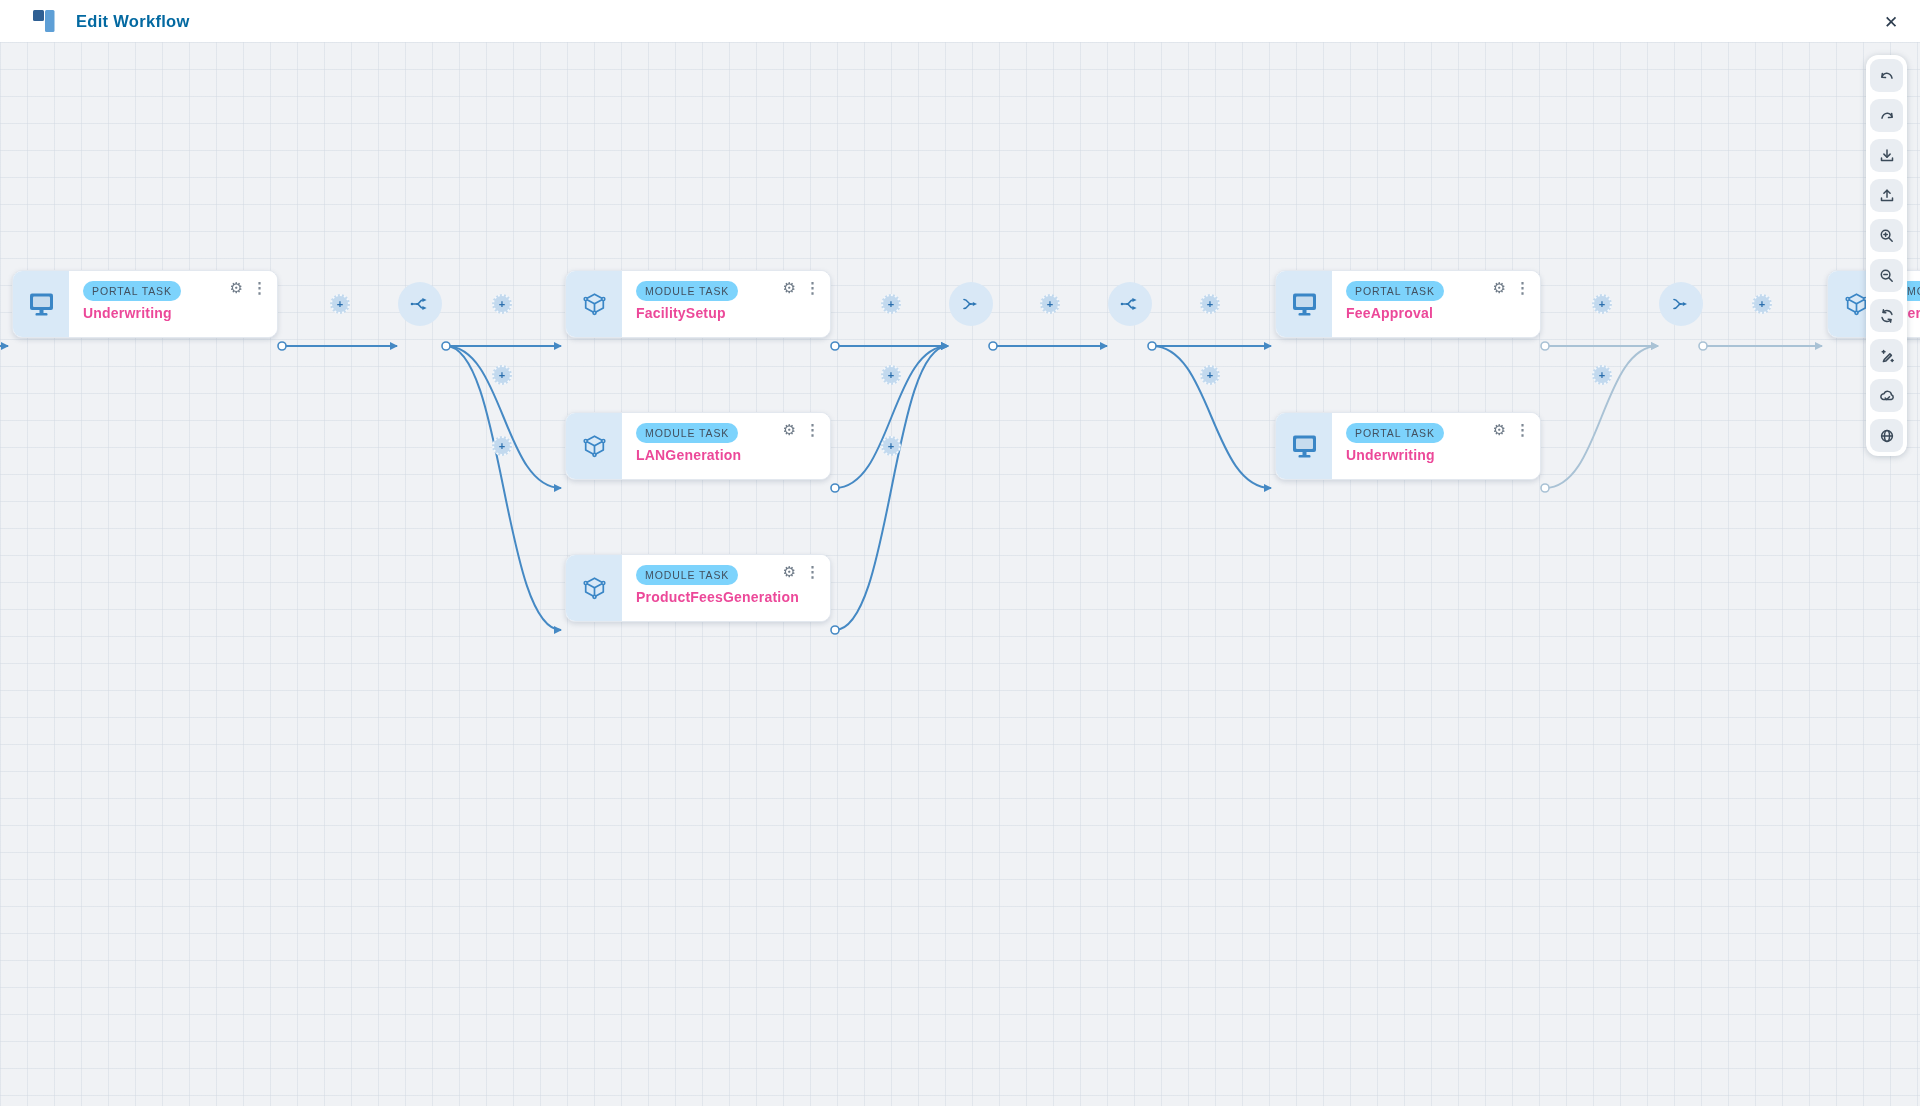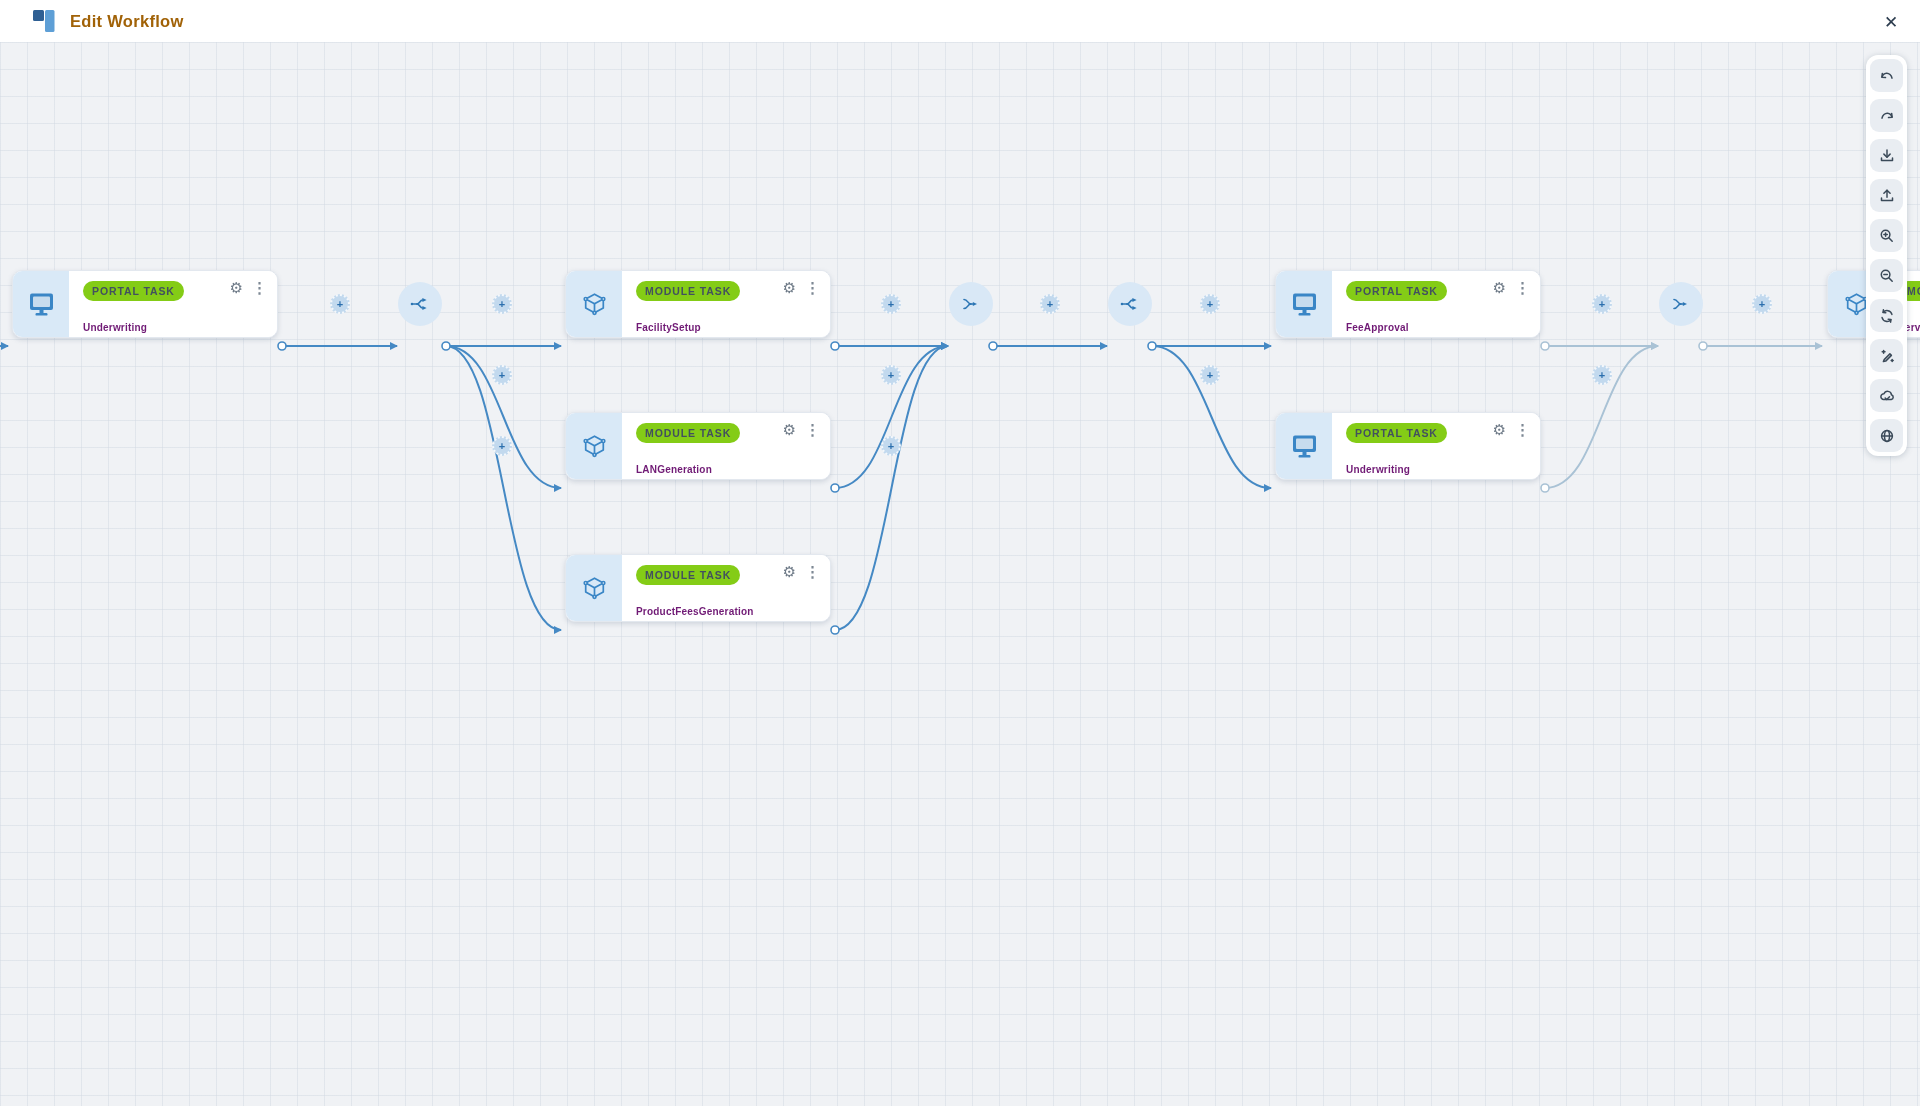--- a/index.html
+++ b/index.html
@@ -7,21 +7,21 @@
     width:1920px;height:1106px;overflow:hidden;position:relative;
     font-family:"Liberation Sans",sans-serif;background:#f0f2f5;
   }
   
   .header{
     position:absolute;top:0;left:0;width:1920px;height:42px;background:#ffffff;
     display:flex;align-items:center;z-index:30;
   }
   .logo{margin-left:33px;width:23px;height:23px;flex:0 0 auto;}
   .header-title{
-    margin-left:14px;font-size:16.5px;font-weight:bold;color:#a16207;letter-spacing:.3px;
+    margin-left:20px;font-size:16.5px;font-weight:bold;color:#0369a1;letter-spacing:.3px;
   }
   .close-btn{
     position:absolute;right:16px;top:9px;width:26px;height:26px;border:none;background:transparent;
     font-size:17px;color:#2c3c4e;cursor:pointer;display:flex;align-items:center;justify-content:center;padding:0;
   }
   
   .canvas{
     position:absolute;top:42px;left:0;width:1920px;height:1064px;background-color:#f0f2f5;
     background-image:linear-gradient(rgba(213,220,229,.55) 1px,transparent 1px),
                      linear-gradient(90deg,rgba(213,220,229,.55) 1px,transparent 1px);
@@ -37,24 +37,24 @@
     position:absolute;display:flex;width:266px;height:68px;z-index:3;
     border-radius:10px;background:#ffffff;
     box-shadow:0 2px 5px rgba(90,110,135,.22);border:1px solid #e3e8ef;box-sizing:border-box;cursor:grab;
   }
   .node-icon{
     width:56px;flex:0 0 auto;background:#d9e9f7;border-radius:9px 0 0 9px;
     display:flex;align-items:center;justify-content:center;
   }
   .node-body{flex:1;position:relative;padding:10px 0 0 14px;border-radius:0 9px 9px 0;background:#fff;}
   .chip{
-    display:inline-block;background:#84cc16;color:#42505f;font-size:10.5px;font-weight:bold;
+    display:inline-block;background:#7dd3fc;color:#42505f;font-size:10.5px;font-weight:normal;
     letter-spacing:.9px;padding:4px 9px;border-radius:10px;white-space:nowrap;
   }
-  .node-name{margin-top:21px;font-size:10px;font-weight:bold;color:#701a75;letter-spacing:.2px;white-space:nowrap;}
+  .node-name{margin-top:4px;font-size:14px;font-weight:bold;color:#ec4899;letter-spacing:.2px;white-space:nowrap;}
   .node-actions{position:absolute;top:9px;right:10px;display:flex;align-items:center;gap:9px;}
   .gear{font-size:15px;color:#6f7b88;cursor:pointer;line-height:1;}
   .kebab{font-size:15px;font-weight:bold;color:#7d8894;cursor:pointer;line-height:1;}
   
   .gateway{
     position:absolute;width:44px;height:44px;border-radius:50%;background:#d9e8f6;z-index:2;
     display:flex;align-items:center;justify-content:center;cursor:pointer;
   }
   .plus{
     position:absolute;width:20px;height:20px;border-radius:50%;background:#c2d9ee;z-index:2;

